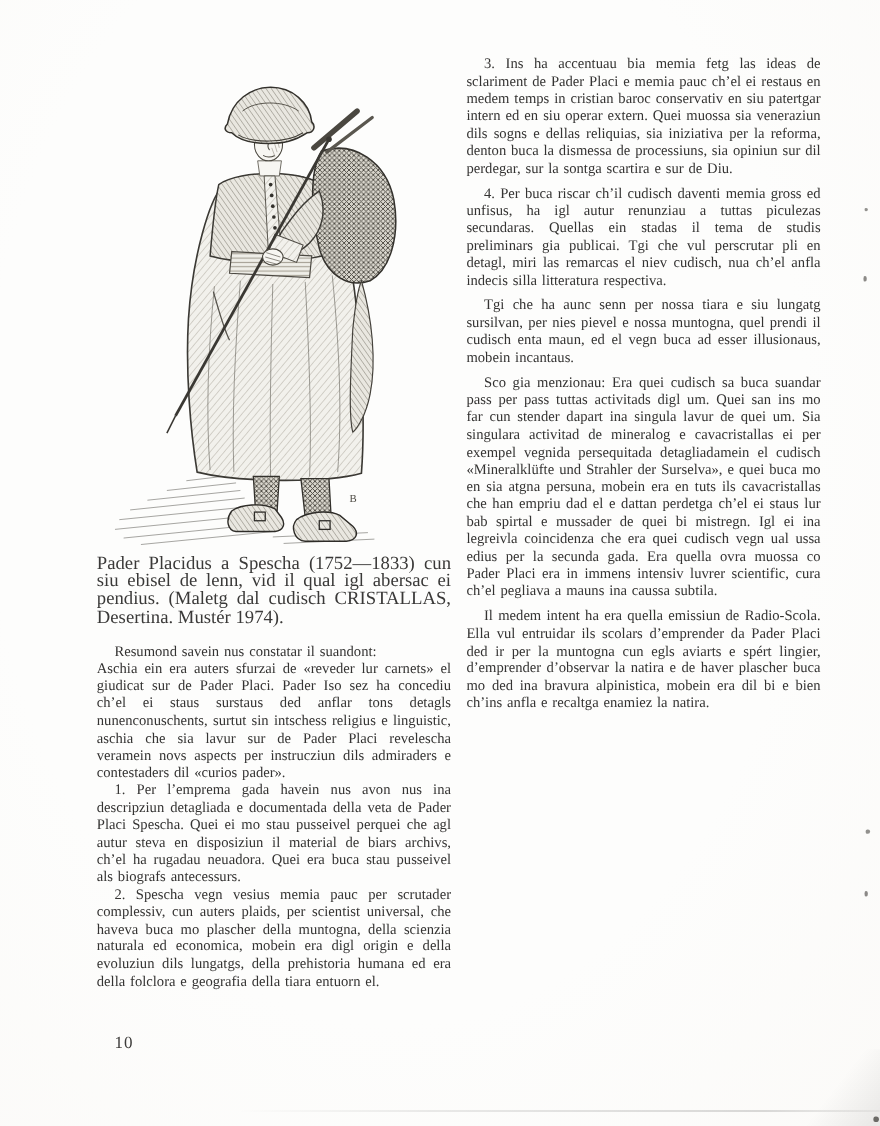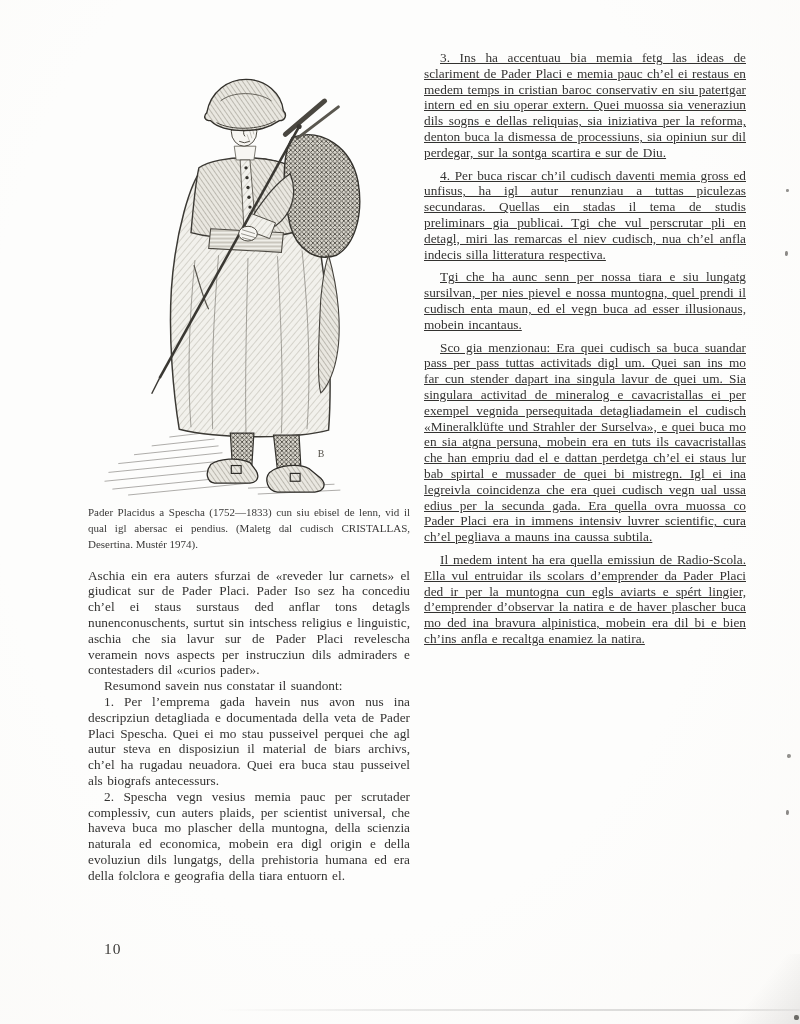--- a/index.html
+++ b/index.html
@@ -12,26 +12,26 @@
     background: radial-gradient(ellipse at 45% 40%, #fdfdfc 60%, #fbfaf8 100%);
     overflow: hidden;
     font-family: "Liberation Serif", "DejaVu Serif", serif;
     color: #333230;
   }
   .col {
     position: absolute;
     width: 322px;
   }
   .col-left { left: 88px; top: 44px; }
-  .col-right { left: 424px; top: 50px; text-decoration: underline; }
+  .col-right { left: 424px; top: 50px; }
   .figure-wrap { width: 322px; }
   .figure-wrap svg { display: block; margin-left: 12px; }
   .figure-caption {
     margin-top: 8px;
-    font-size: 11px;
+    font-size: 17px;
     line-height: 16.2px;
     text-align: justify;
     color: #3a3938;
   }
   .body-block { margin-top: 15px; }
   .body-p {
     margin: 0;
     font-size: 13.3px;
     line-height: 15.8px;
     text-align: justify;
@@ -184,22 +184,22 @@
         <path d="M172 436 C182 428 202 427 212 432 L224 442 C230 448 228 455 218 456 L180 456 C170 455 166 443 172 436 Z" fill="url(#pMed)" stroke="#2e2c28" stroke-width="1.3"></path>
         <rect x="193" y="437" width="10" height="8" fill="none" stroke="#2e2c28" stroke-width="1.2"></rect>
 
         <text x="221" y="420" font-size="10" fill="#514e47" font-family="Liberation Serif, serif">B</text>
       </svg>
     </div>
 
     <div class="figure-caption">Pader Placidus a Spescha (1752—1833) cun siu ebisel de lenn, vid il qual igl abersac ei pendius. (Maletg dal cudisch CRISTALLAS, Desertina. Mustér 1974).</div>
 
     <div class="body-block">
+      <p class="body-p">Resumond savein nus constatar il suandont:</p>
       <p class="body-p noindent">Aschia ein era auters sfurzai de «reveder lur carnets» el giudicat sur de Pader Placi. Pader Iso sez ha concediu ch’el ei staus surstaus ded anflar tons detagls nunenconuschents, surtut sin intschess religius e linguistic, aschia che sia lavur sur de Pader Placi revelescha veramein novs aspects per instrucziun dils admiraders e contestaders dil «curios pader».</p>
-      <p class="body-p">Resumond savein nus constatar il suandont:</p>
       <p class="body-p">1. Per l’emprema gada havein nus avon nus ina descripziun detagliada e documentada della veta de Pader Placi Spescha. Quei ei mo stau pusseivel perquei che agl autur steva en disposiziun il material de biars archivs, ch’el ha rugadau neuadora. Quei era buca stau pusseivel als biografs antecessurs.</p>
       <p class="body-p">2. Spescha vegn vesius memia pauc per scrutader complessiv, cun auters plaids, per scientist universal, che haveva buca mo plascher della muntogna, della scienzia naturala ed economica, mobein era digl origin e della evoluziun dils lungatgs, della prehistoria humana ed era della folclora e geografia della tiara entuorn el.</p>
     </div>
   </div>
 
   <div class="col col-right">
     <p class="body-p">3. Ins ha accentuau bia memia fetg las ideas de sclariment de Pader Placi e memia pauc ch’el ei restaus en medem temps in cristian baroc conservativ en siu patertgar intern ed en siu operar extern. Quei muossa sia veneraziun dils sogns e dellas reliquias, sia iniziativa per la reforma, denton buca la dismessa de processiuns, sia opiniun sur dil perdegar, sur la sontga scartira e sur de Diu.</p>
     <p class="body-p">4. Per buca riscar ch’il cudisch daventi memia gross ed unfisus, ha igl autur renunziau a tuttas piculezas secundaras. Quellas ein stadas il tema de studis preliminars gia publicai. Tgi che vul perscrutar pli en detagl, miri las remarcas el niev cudisch, nua ch’el anfla indecis silla litteratura respectiva.</p>
     <p class="body-p">Tgi che ha aunc senn per nossa tiara e siu lungatg sursilvan, per nies pievel e nossa muntogna, quel prendi il cudisch enta maun, ed el vegn buca ad esser illusionaus, mobein incantaus.</p>
     <p class="body-p">Sco gia menzionau: Era quei cudisch sa buca suandar pass per pass tuttas activitads digl um. Quei san ins mo far cun stender dapart ina singula lavur de quei um. Sia singulara activitad de mineralog e cavacristallas ei per exempel vegnida persequitada detagliadamein el cudisch «Mineralklüfte und Strahler der Surselva», e quei buca mo en sia atgna persuna, mobein era en tuts ils cavacristallas che han empriu dad el e dattan perdetga ch’el ei staus lur bab spirtal e mussader de quei bi mistregn. Igl ei ina legreivla coincidenza che era quei cudisch vegn ual ussa edius per la secunda gada. Era quella ovra muossa co Pader Placi era in immens intensiv luvrer scientific, cura ch’el pegliava a mauns ina caussa subtila.</p>

